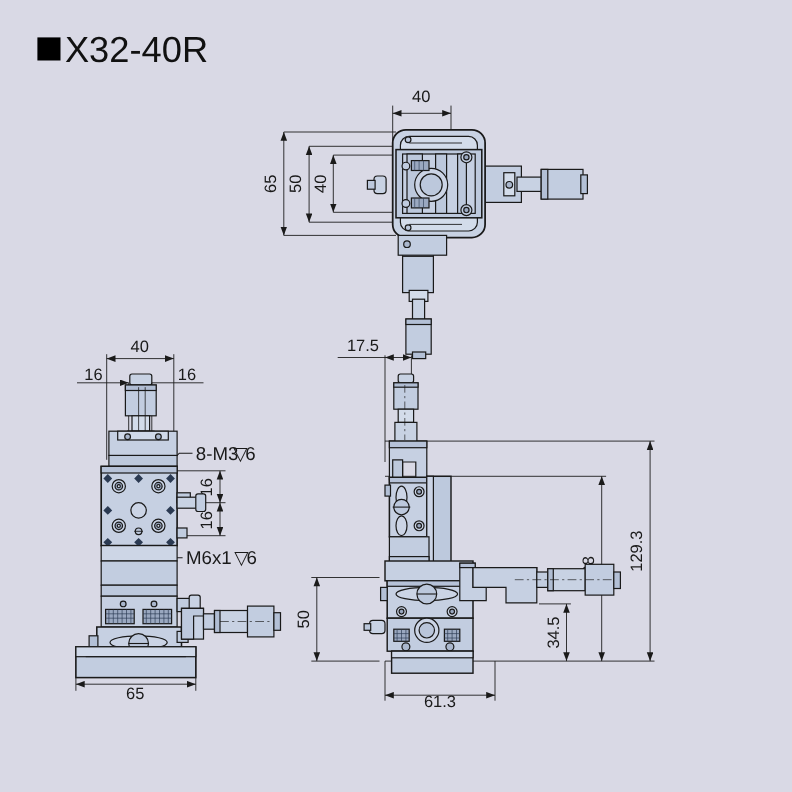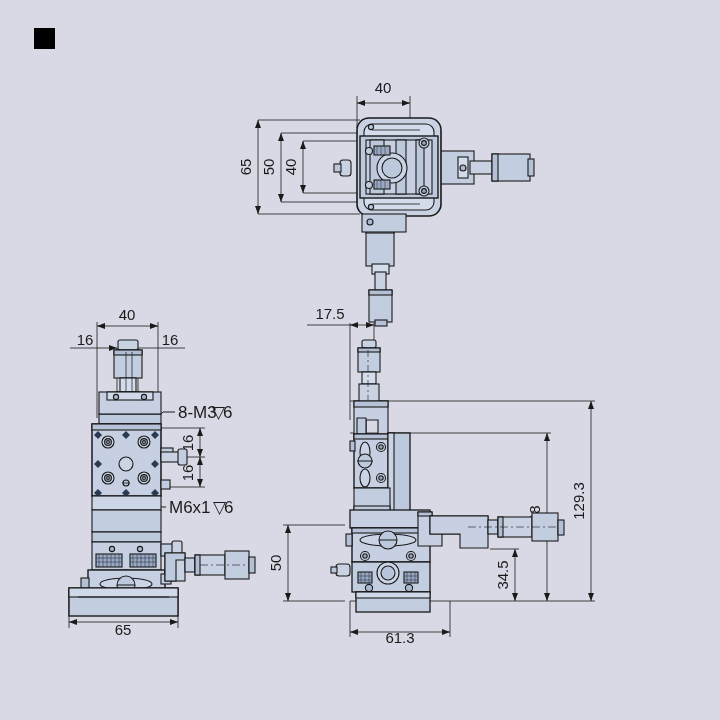--- a/index.html
+++ b/index.html
@@ -59,20 +59,21 @@
     fill: #1a1a1a;
   }
 </style>
 </head>
 <body>
 
 <div id="sheet">
 
   <div id="title-block">
     <span id="title-bullet"></span>
+    <span id="title-text">X32-40R</span>
   </div>
 
   <svg id="drawing-svg" width="720" height="720" viewBox="0 0 720 720">
     <defs>
       <marker id="ah" markerWidth="9" markerHeight="9" refX="8" refY="3" orient="auto" markerUnits="userSpaceOnUse">
         <path d="M0,0 L8,3 L0,6 z" fill="#1a1a1a"></path>
       </marker>
       <marker id="ah2" markerWidth="9" markerHeight="9" refX="0" refY="3" orient="auto" markerUnits="userSpaceOnUse">
         <path d="M8,0 L0,3 L8,6 z" fill="#1a1a1a"></path>
       </marker>

